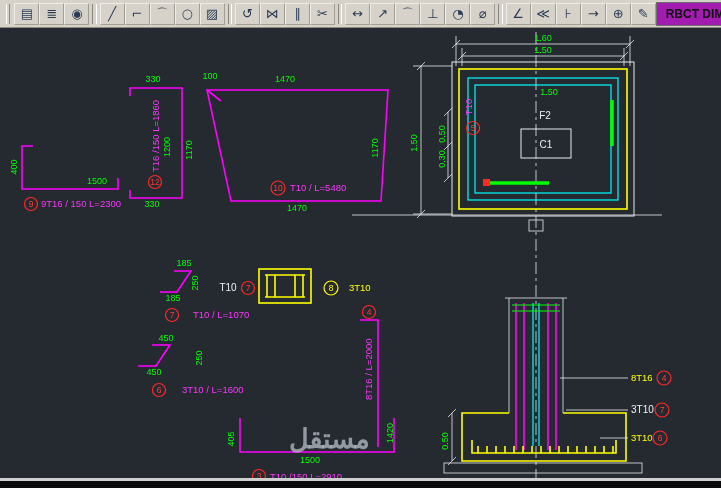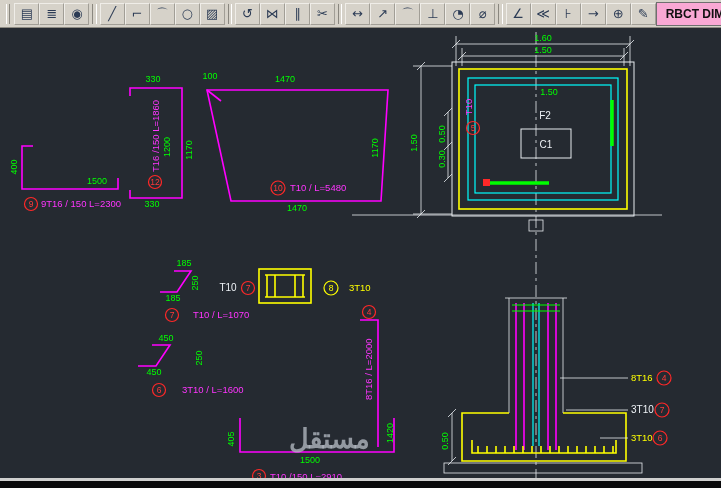--- a/index.html
+++ b/index.html
@@ -8,21 +8,21 @@
   
   .toolbar{position:absolute;top:0;left:0;right:0;height:28px;background:#d6d2c9;
            border-bottom:1px solid #8d8a82;display:flex;align-items:center;
            padding:2px 0 2px 2px;box-sizing:border-box;z-index:6;}
   .grip{width:3px;height:20px;margin:0 4px;border-left:1px solid #ffffff;border-right:1px solid #8a877f;}
   .tbtn{width:25px;height:22px;flex:0 0 auto;background:#d6d2c9;border:1px solid #d6d2c9;
         border-top-color:#efede8;border-left-color:#efede8;border-bottom-color:#a19e96;border-right-color:#a19e96;
         color:#2b3b55;font-size:13px;line-height:19px;text-align:center;padding:0;cursor:pointer;
         font-family:"DejaVu Sans",sans-serif;}
   .sep{width:3px;height:20px;margin:0 3px;border-left:1px solid #8a877f;border-right:1px solid #ffffff;}
-  .dim-panel{margin-left:auto;height:24px;box-sizing:border-box;background:#f9a8d4;
+  .dim-panel{margin-left:auto;height:24px;box-sizing:border-box;background:#a21caf;
              border:1px solid #6f6f6f;border-right:none;padding:4px 10px 0 9px;
              font-weight:bold;font-size:12px;color:#101010;min-width:64px;white-space:nowrap;}
   
   svg.cad{position:absolute;left:0;top:0;z-index:2;}
   .wt{stroke:#e8ecf0;fill:none;stroke-width:1;}
   .thin{stroke-width:0.8;}
   .mg{stroke:#ff00ff;fill:none;stroke-width:1.6;}
   .yl{stroke:#ffff00;fill:none;stroke-width:1.6;}
   .cy{stroke:#00ffff;fill:none;stroke-width:1.2;}
   .gn{stroke:#00ff00;fill:none;stroke-width:1;}

